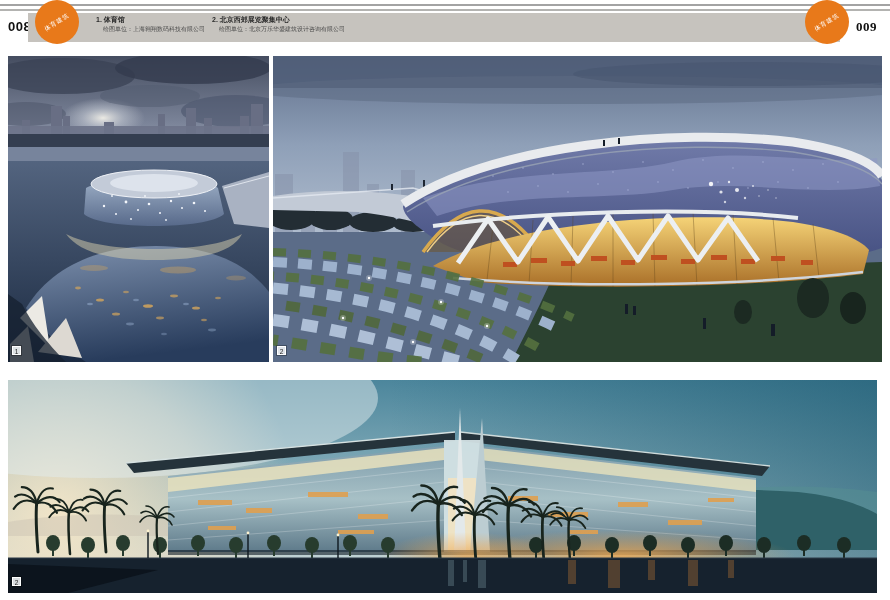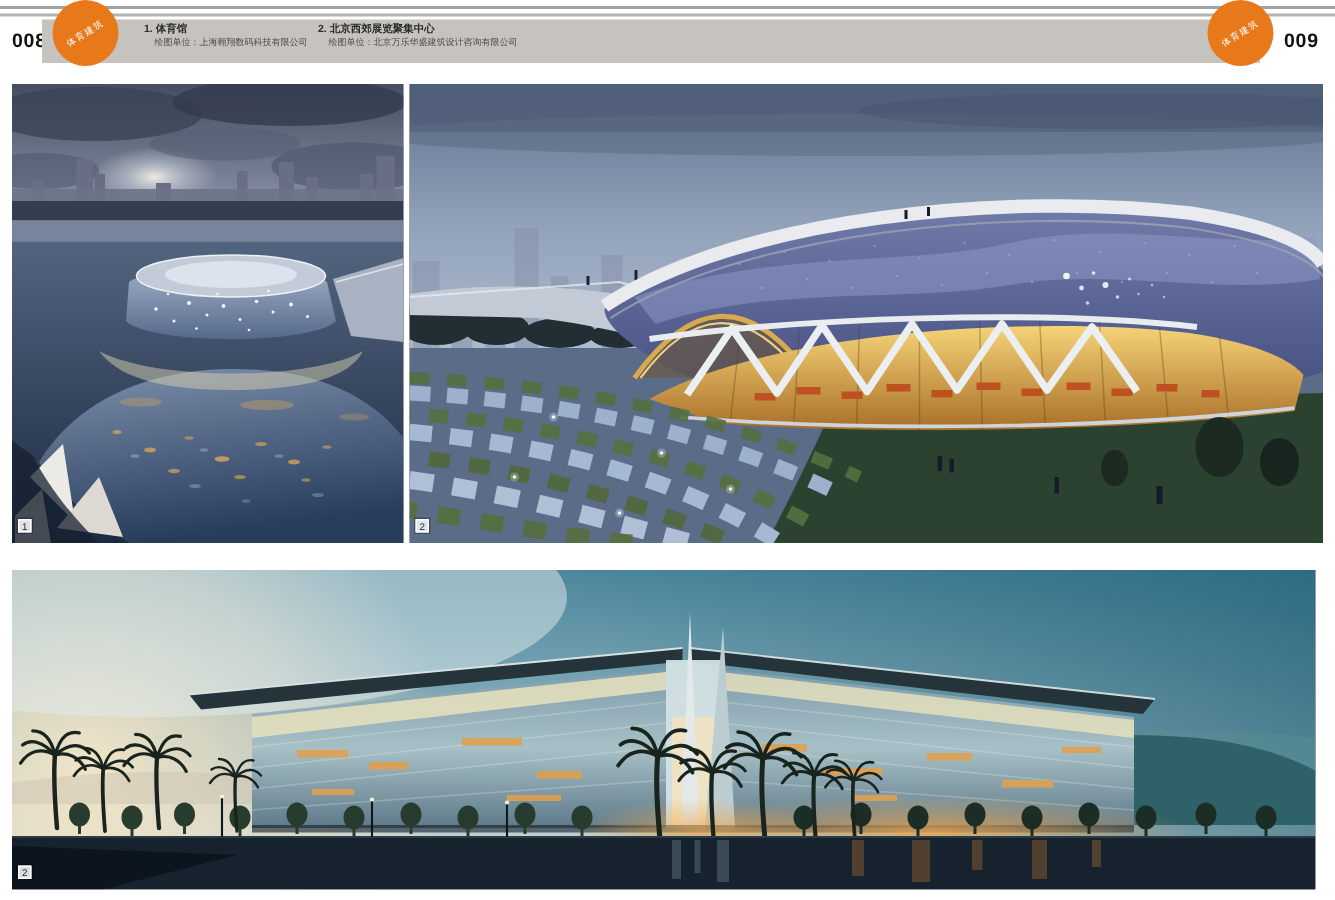--- a/index.html
+++ b/index.html
@@ -4,21 +4,21 @@
 <style>
   html,body{margin:0;padding:0;background:#ffffff;}
   body{font-family:"Liberation Sans", sans-serif;}
   .page{position:relative;width:890px;height:600px;background:#ffffff;overflow:hidden;}
   .rule{position:absolute;left:0;width:890px;height:2px;background:#a3a3a3;}
   .rule-a{top:4px;}
   .rule-b{top:9px;background:#b3b3b1;}
   .header-bar{position:absolute;left:28px;top:13px;width:812px;height:29px;background:#c6c3be;}
   .page-num{position:absolute;top:19px;font-size:13px;font-weight:bold;color:#111;letter-spacing:.5px;}
   .page-num.left{left:8px;}
-  .page-num.right{left:856px;}
+  .page-num.right{left:856px;font-family:Liberation Serif, serif;}
   .tag-circle{position:absolute;top:0;width:44px;height:44px;border-radius:50%;background:#e8791a;display:flex;align-items:center;justify-content:center;z-index:3;}
   .tag-circle.left{left:35px;}
   .tag-circle.right{left:805px;}
   .tag-text{display:block;transform:rotate(-32deg);font-size:6px;color:#fff;letter-spacing:1px;white-space:nowrap;}
   .caption{position:absolute;top:15px;z-index:2;line-height:1.45;}
   .caption.c1{left:96px;}
   .caption.c2{left:212px;}
   .cap-title{font-size:7px;font-weight:bold;color:#2a2a2a;}
   .cap-credit{font-size:6px;color:#4b4b4b;padding-left:7px;}
   figure.fig{position:absolute;margin:0;padding:0;overflow:hidden;background:#44536b;}

